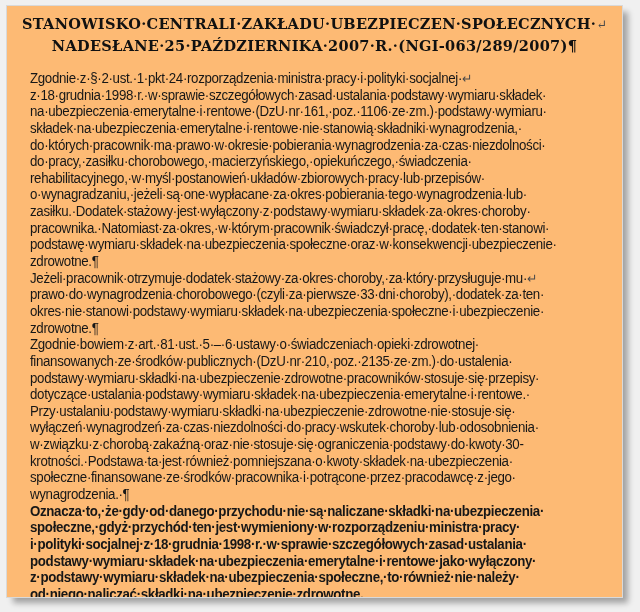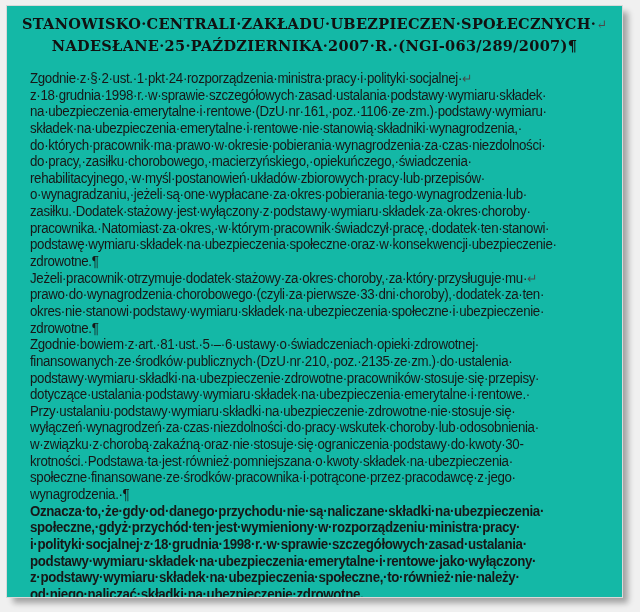--- a/index.html
+++ b/index.html
@@ -13,21 +13,21 @@
     position: relative;
     overflow: hidden;
     font-family: "Liberation Sans", sans-serif;
   }
   .page {
     position: absolute;
     left: 6px;
     top: 5px;
     width: 617px;
     height: 593px;
-    background: #14b8a6;
+    background: #fdba74;
     border: 1px solid #d9d9d9;
     box-shadow: 6px 6px 6px -1px rgba(0,0,0,0.33);
     box-sizing: border-box;
     overflow: hidden;
   }
   .doc-header {
     margin-top: 7px;
     text-align: center;
     font-family: "DejaVu Serif", serif;
     font-weight: bold;

